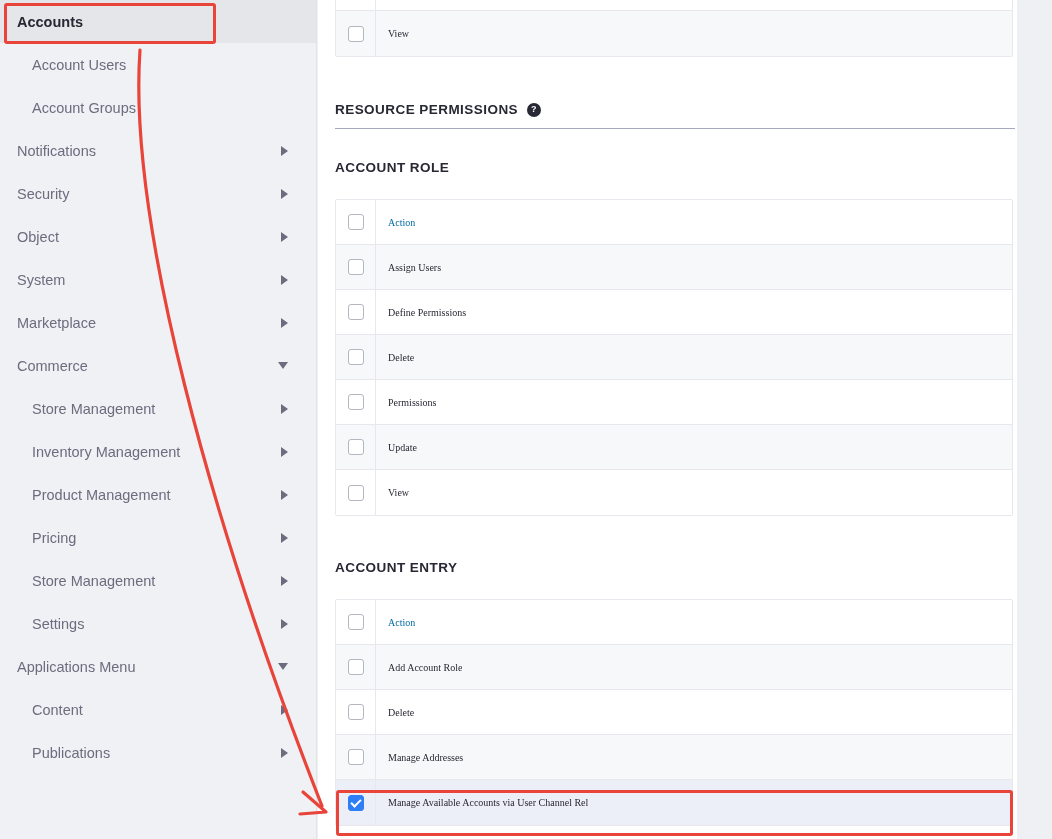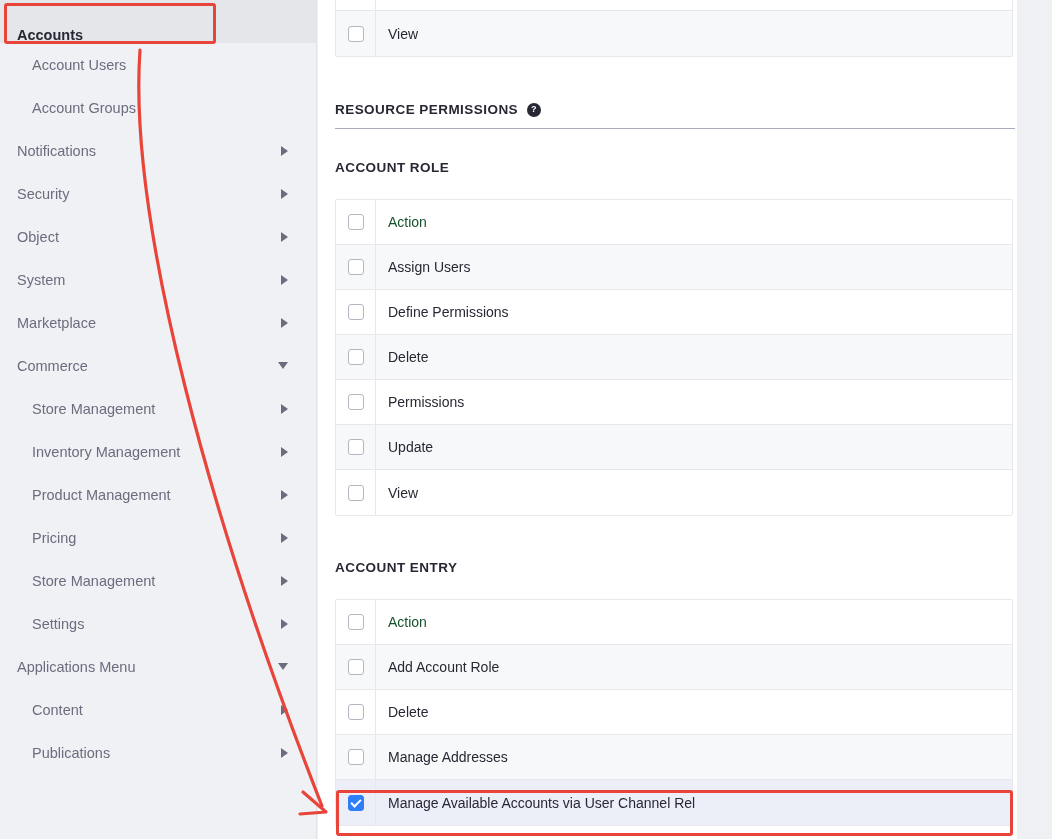--- a/index.html
+++ b/index.html
@@ -26,21 +26,20 @@
     padding-left: 17px; padding-right: 28px;
     font-size: 14.5px;
     color: #6b6c7e;
     white-space: nowrap;
   }
   .nav-item.lvl1 { padding-left: 32px; }
   .nav-item.active {
     background: #e4e6ea;
     color: #272833;
     font-weight: bold;
-    align-items: flex-end;
   }
   .nav-label { flex: 1; }
   .caret {
     width: 0; height: 0;
     border-top: 5px solid transparent;
     border-bottom: 5px solid transparent;
     border-left: 7px solid #6b6c7e;
     margin-left: 8px;
     flex: none;
   }
@@ -119,26 +118,27 @@
     content: "";
     position: absolute;
     left: 4.5px; top: 1.5px;
     width: 4px; height: 8px;
     border: solid #ffffff;
     border-width: 0 2px 2px 0;
     transform: rotate(45deg);
   }
   .tcell {
     padding-left: 12px;
-    font-size: 14px;
+    font-size: 10px;
     color: #272833;
     white-space: nowrap;
     overflow: hidden;
-  }
-  .trow.head .tcell { color: #14532d; }
+    font-family: Liberation Serif, serif;
+  }
+  .trow.head .tcell { color: #0369a1; }
   .trow.sel { background: #eceef8; }
 
   
   .anno { position: absolute; pointer-events: none; }
   .anno-box {
     border: 3px solid #e8443a;
     border-radius: 3px;
   }
   #anno-accounts { left: 4px; top: 3px; width: 212px; height: 41px; }
   #anno-row     { left: 336px; top: 790px; width: 677px; height: 46px; }

